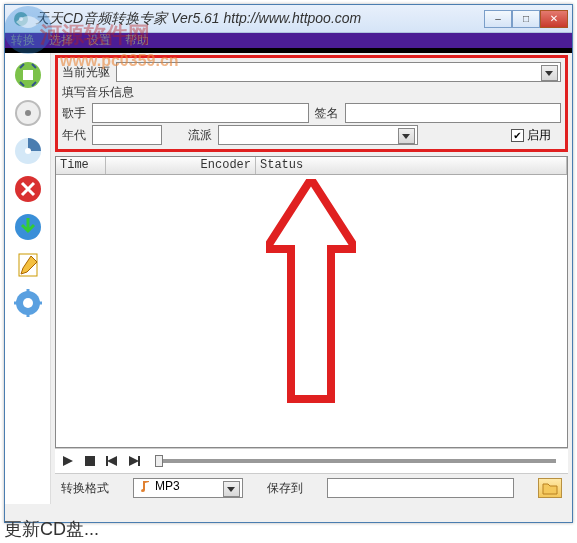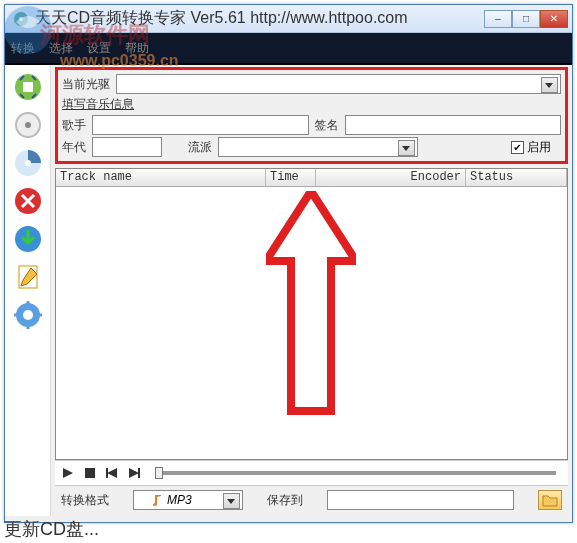--- a/index.html
+++ b/index.html
@@ -39,36 +39,36 @@
     height: 28px;
     background: linear-gradient(#e8f0fb, #d5e4f7);
     display: flex; align-items: center;
     padding: 0 4px 0 8px;
     border-bottom: 1px solid #b0c4de;
   }
   .titlebar-icon {
     width: 16px; height: 16px; margin-right: 6px;
     display: inline-flex; align-items: center; justify-content: center;
   }
-  .titlebar-text { flex: 1; color: #333; font-size: 16px; }
+  .titlebar-text { flex: 1; color: #333; font-size: 14px; font-style: italic; }
   .win-btns { display: flex; gap: 0; }
   .win-btn {
     width: 28px; height: 18px;
     border: 1px solid #7a9ec9;
     background: linear-gradient(#f3f8fd,#d5e4f7);
     display: flex; align-items: center; justify-content: center;
     font-size: 10px; color: #444;
   }
   .win-btn.close { background: linear-gradient(#e47a6f,#c83a2c); color:#fff; border-color:#a52; }
   
   .menubar {
-    height: 32px; background: #0f172a;
+    height: 20px; background: #4c1d95;
     display: flex; align-items: center;
     padding-left: 6px; gap: 14px;
-    border-bottom: 2px solid #000000;
+    border-bottom: 5px solid #000000;
     color: #888; font-size: 12px;
   }
   
   .body-area {
     display: flex; height: calc(100% - 28px - 20px - 18px);
   }
   .sidebar {
     width: 46px; background: #fff;
     border-right: 1px solid #ddd;
     display: flex; flex-direction: column; align-items: center;
@@ -93,21 +93,21 @@
     content:""; position:absolute; right:2px; top:2px;
     width:15px; height:14px;
     background: linear-gradient(#f0f0f0,#d8d8d8);
     border:1px solid #888;
   }
   .combo::before {
     content:""; position:absolute; right:7px; top:8px;
     border-left:4px solid transparent; border-right:4px solid transparent;
     border-top:5px solid #333; z-index:2;
   }
-  .fieldset-label { font-size:12px; color:#333; margin-top:2px;text-decoration:underline; }
+  .fieldset-label { font-size:12px; color:#333; margin-top:2px; }
   .chk { display:flex; align-items:center; gap:3px; margin-left:auto; margin-right:10px; }
   .chk-box { width:13px; height:13px; border:1px solid #555; background:#fff; display:flex; align-items:center; justify-content:center; font-size:10px; color:#000;}
   
   .table-wrap {
     flex:1; margin-top: 4px;
     border:1px solid #888; background:#fff;
     display:flex; flex-direction:column;
     position: relative;
   }
   .table-header {
@@ -131,21 +131,21 @@
     padding: 0 6px; gap:8px; background:#fff; border-top:1px solid #ccc; border-bottom:1px solid #ccc;
   }
   .pbtn { width:14px; height:14px; display:flex; align-items:center; justify-content:center; }
   .slider-track { flex:1; height:4px; background:#999; position:relative; margin:0 6px;}
   .slider-knob { position:absolute; left:0; top:-4px; width:8px; height:12px; background:#eee; border:1px solid #777;}
   
   .bottom-bar {
     height: 28px; display:flex; align-items:center; gap:24px;
     padding:0 6px; background:#f0f0f0;
   }
-  .format-combo { width:110px; height:20px; border:1px solid #888; background:#fff; display:flex; align-items:center; padding-left:16px; position:relative;font-style:italic;}
+  .format-combo { width:110px; height:20px; border:1px solid #888; background:#fff; display:flex; padding-left:4px; position:relative;}
   .format-combo::after{content:""; position:absolute; right:2px; top:2px; width:15px; height:14px; background:linear-gradient(#f0f0f0,#d8d8d8); border:1px solid #888;}
   .format-combo::before{content:""; position:absolute; right:7px; top:8px; border-left:4px solid transparent; border-right:4px solid transparent; border-top:5px solid #333; z-index:2;}
   .saveto-input { flex:1; height:20px; border:1px solid #888; background:#fff;}
   .browse-btn { width:24px; height:20px; border:1px solid #b89040; background:linear-gradient(#ffe9a8,#f4c85c); display:flex; align-items:center; justify-content:center;}
   
   .outer-status {
     position:absolute; left:4px; bottom:2px;
     font-size:18px; color:#333;
   }
 </style>
@@ -260,21 +260,20 @@
           <div class="combo" style="width:200px"></div>
           <div class="chk">
             <div class="chk-box">✔</div>
             <span>启用</span>
           </div>
         </div>
       </div>
 
       <div class="table-wrap">
         <div class="table-header">
-          <div class="th th1">Track name</div>
           <div class="th th2">Time</div>
           <div class="th th3">Encoder</div>
           <div class="th th4">Status</div>
         </div>
         <div class="table-body">
 
           <svg class="arrow" width="90" height="225">
             <polygon points="45,0 90,70 65,70 65,220 25,220 25,70 0,70" fill="none" stroke="#e02020" stroke-width="8"></polygon>
           </svg>
         </div>

